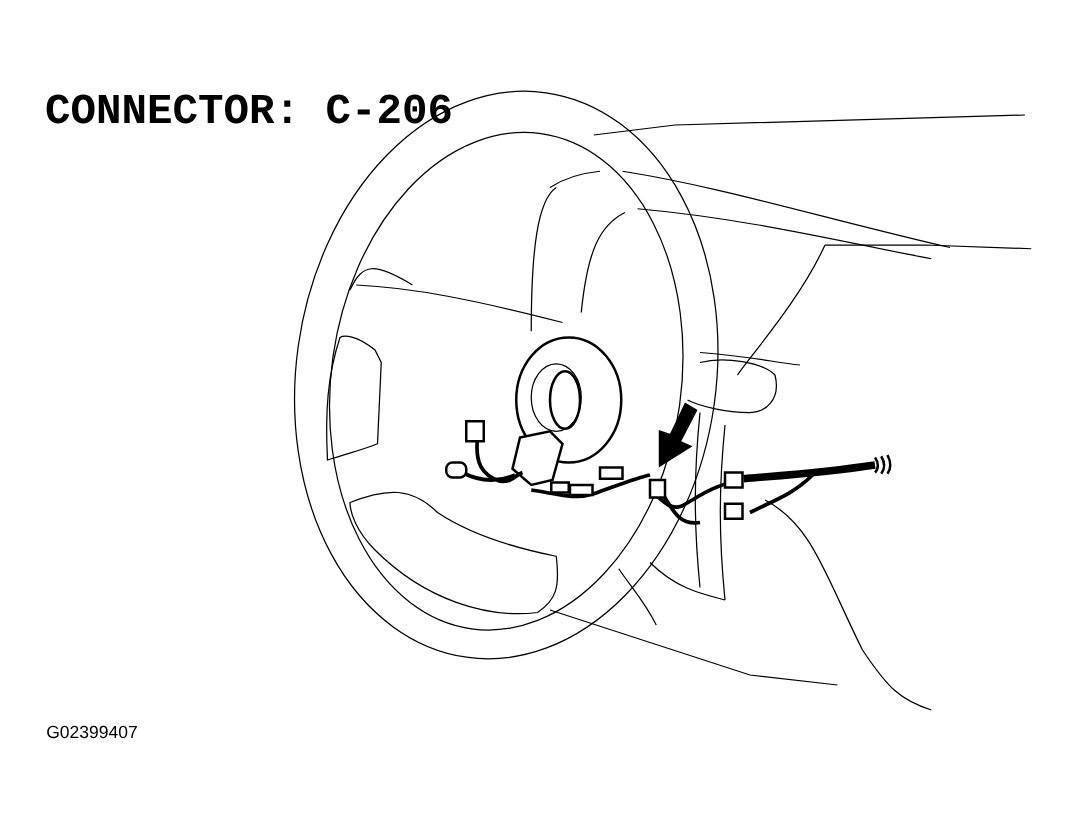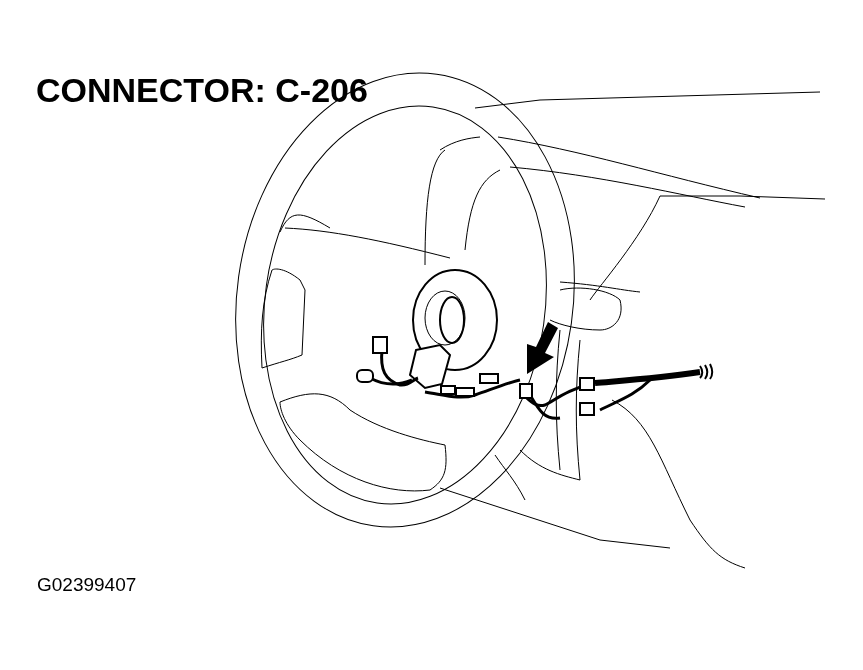--- a/index.html
+++ b/index.html
@@ -1,18 +1,18 @@
 <!DOCTYPE html>
 <html><head>
 <meta charset="utf-8">
 <style>
   html, body { margin: 0; padding: 0; background: #ffffff; }
   body { width: 863px; height: 670px; position: relative; overflow: hidden; font-family: "Liberation Sans", sans-serif; }
-  .title { position: absolute; left: 36px; top: 70px; font-size: 34px; font-weight: bold; color: #000; letter-spacing: 0px; line-height: 40px; }
-  .figid { position: absolute; left: 37px; top: 573px; font-size: 19px; color: #000; line-height: 24px; }
+  .title { position: absolute; left: 36px; top: 70px; font-size: 34px; font-weight: bold; color: #000; letter-spacing: 0px; line-height: 40px; font-family: Liberation Mono, monospace; }
+  .figid { position: absolute; left: 37px; top: 573px; font-size: 14px; color: #000; line-height: 24px; }
   svg.art { position: absolute; left: 0; top: 0; }
 </style>
 </head>
 <body>
 
 <div class="title">CONNECTOR: C-206</div>
 
 <svg class="art" width="863" height="670" viewBox="0 0 863 670">
   <g fill="none" stroke="#000" stroke-width="1">
 

